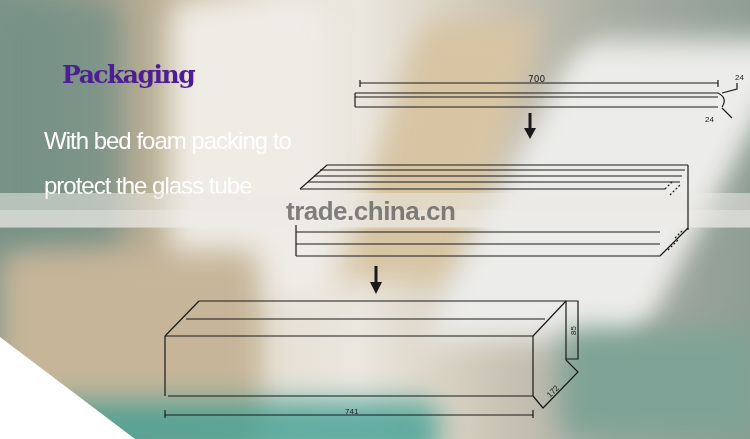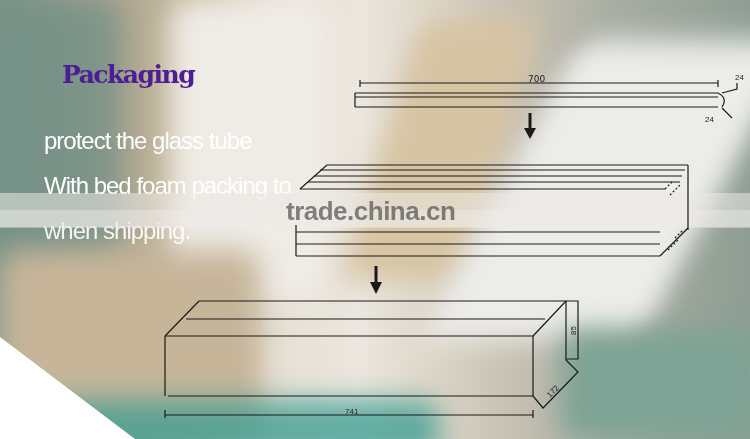--- a/index.html
+++ b/index.html
@@ -43,23 +43,22 @@
   <div class="blob b5"></div>
   <div class="blob b6"></div>
   <svg class="corner" width="750" height="439">
     <polygon points="0,337 0,439 135,439" fill="#ffffff"></polygon>
   </svg>
 </div>
 
 <div class="title">Packaging</div>
 
 <div class="desc">
+  <div>With bed foam packing to</div>
   <div>protect the glass tube</div>
-  <div>With bed foam packing to</div>
-  <div style="opacity:.9">when shipping.</div>
 </div>
 
 <div class="band"></div>
 <div class="band2"></div>
 <div class="watermark">trade.china.cn</div>
 
 <svg class="drawing" width="750" height="439" viewBox="0 0 750 439" fill="none" stroke="#1a1a1a" stroke-width="1.2">
 
   <g>
     <line x1="360" y1="83" x2="718" y2="83"></line>

